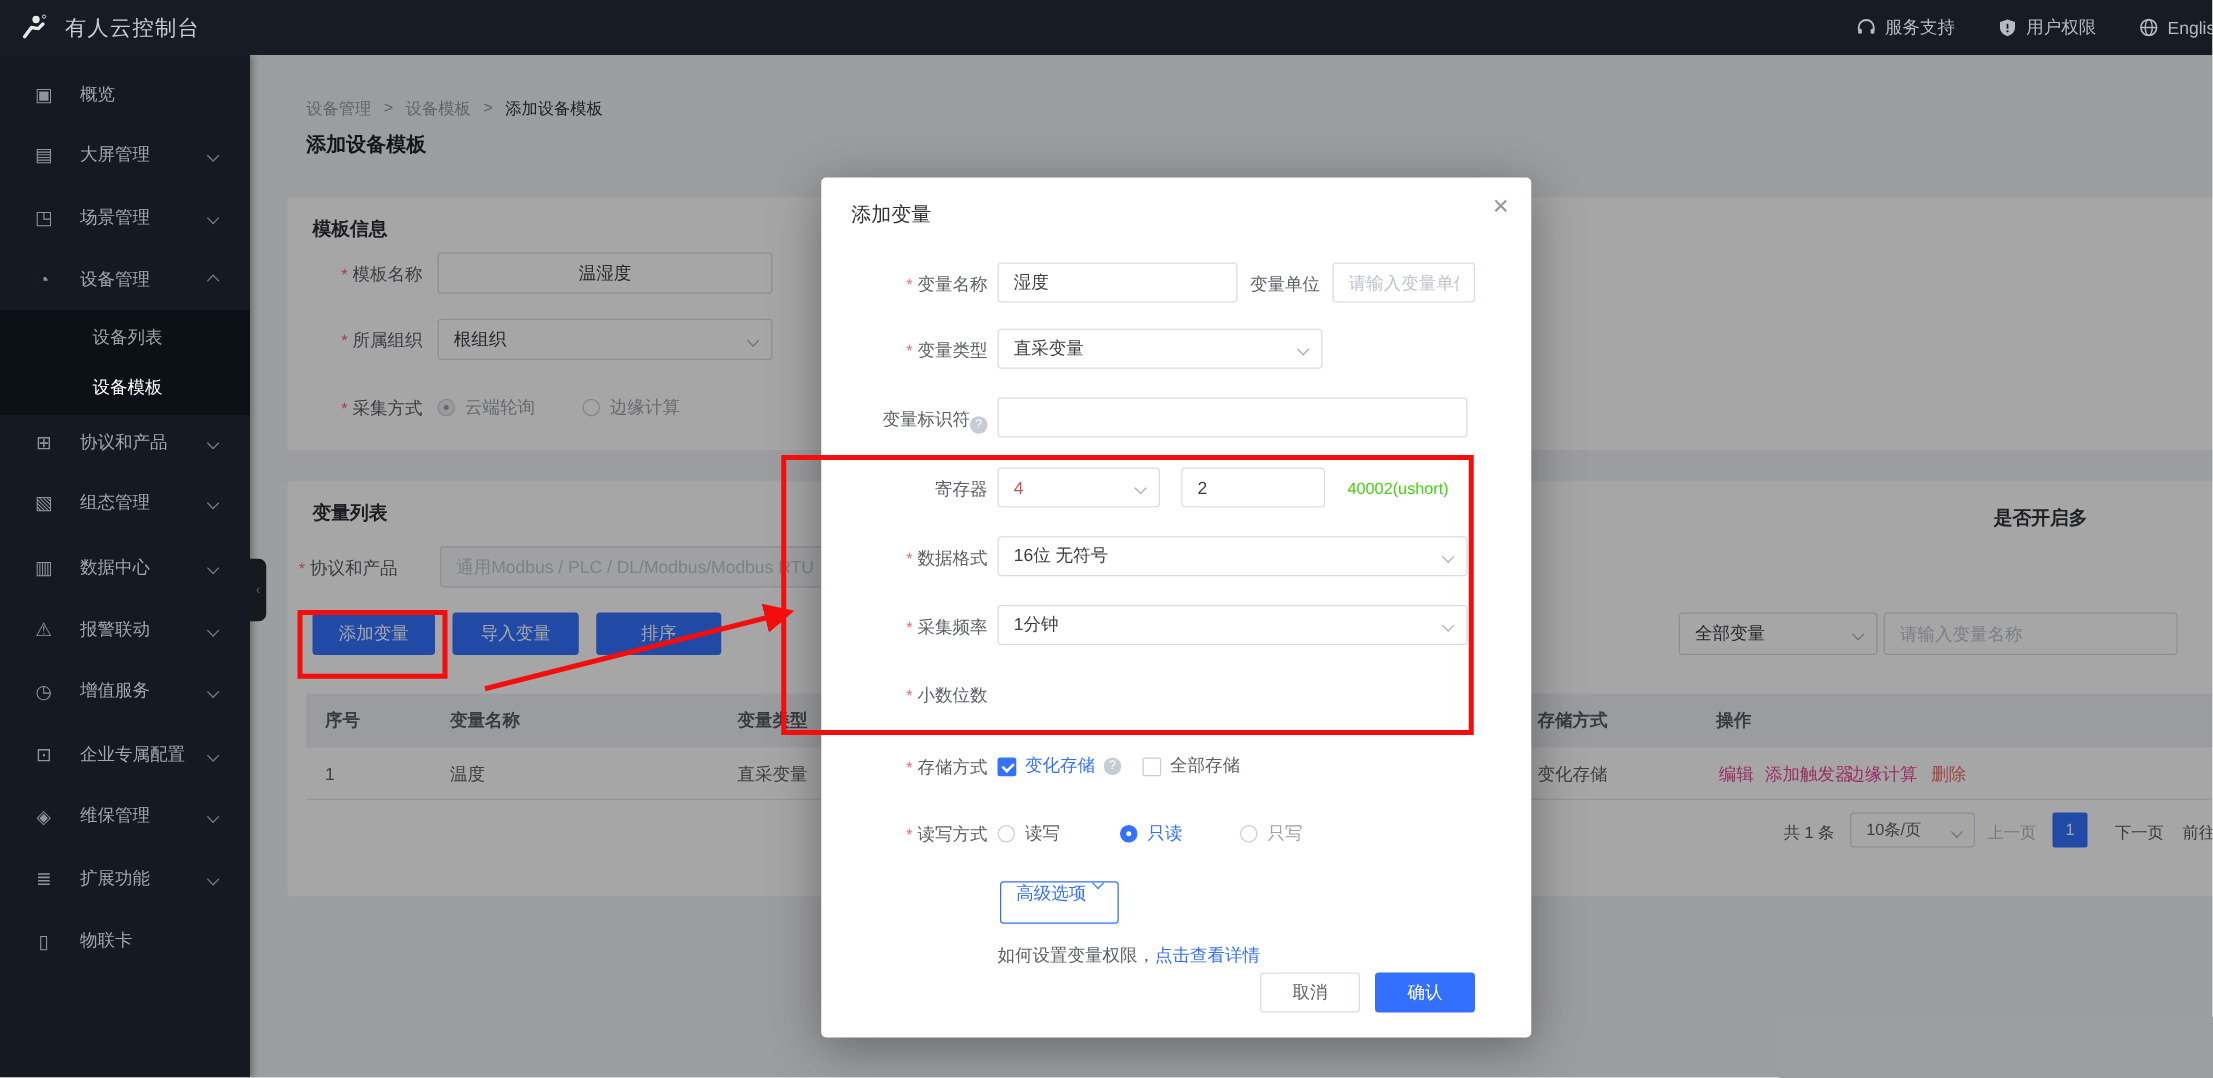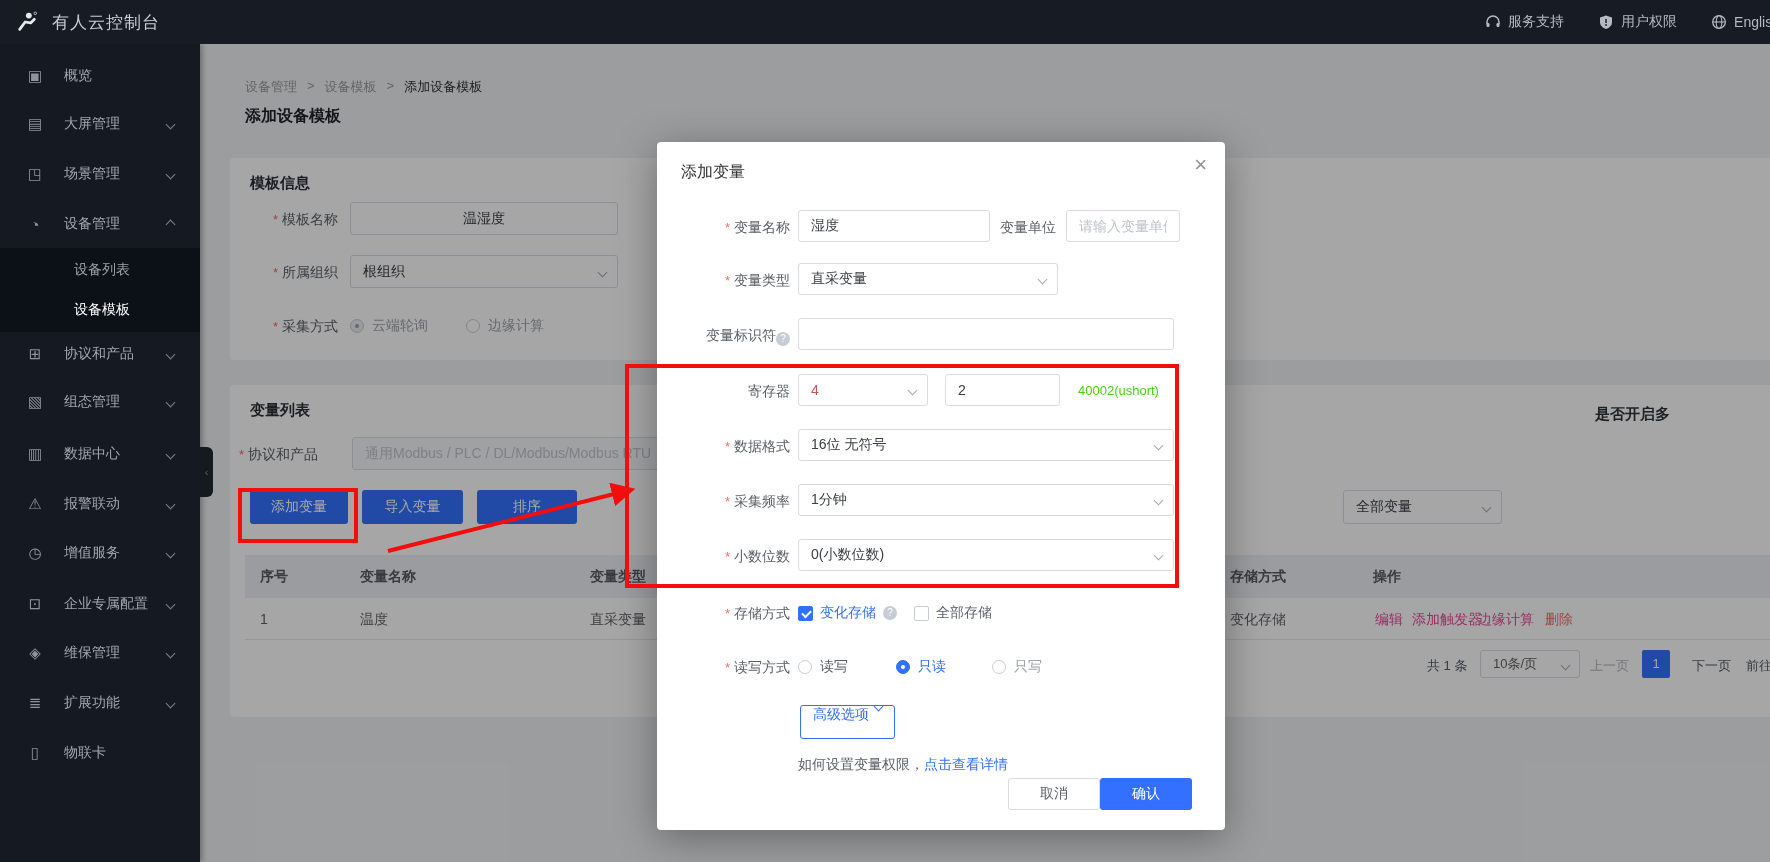--- a/index.html
+++ b/index.html
@@ -100,21 +100,21 @@
   .msel{position:absolute;height:32px;border:1px solid #d9dce3;border-radius:3px;background:#fff;
         font-size:14px;color:#3a3d42;padding:0 26px 0 12px;display:flex;align-items:center;cursor:pointer}
   .msel .chev{position:absolute;right:11px;top:12px;border-color:#a6aab2}
   .hint-green{position:absolute;font-size:13px;color:#45d30e;white-space:nowrap}
   .m-row{position:absolute;left:141px;display:flex;align-items:center;font-size:14px;color:#5b5f66}
   .blue{color:#3370ff}
   .adv-btn{position:absolute;left:143px;width:95px;height:34px;border:1px solid #3370ff;border-radius:3px;
            background:#fff;color:#3370ff;font-size:14px;display:flex;align-items:flex-start;justify-content:center;gap:6px;cursor:pointer}
   .adv-btn .chev{border-color:#3370ff;margin-top:-3px}
   .m-help{position:absolute;left:141px;font-size:14px;color:#5b5f66;white-space:nowrap}
-  .m-btn{position:absolute;width:92px;height:32px;border-radius:3px;font-size:14px;font-family:Liberation Mono, monospace;cursor:pointer}
+  .m-btn{position:absolute;width:80px;height:32px;border-radius:3px;font-size:14px;font-family:Liberation Mono, monospace;cursor:pointer}
   .m-cancel{left:351px;background:#fff;border:1px solid #d9dce3;color:#5b5f66}
   .m-ok{left:443px;background:#3370ff;border:none;color:#fff}
 
   
   .annot{position:absolute;left:0;top:0;z-index:60;pointer-events:none}
   .ann{fill:none;stroke:#f30d0d;stroke-width:4}
 </style>
 </head>
 <body>
 
@@ -269,20 +269,21 @@
       <input class="tin dis" style="left: 122px; top: 52px; width: 740px;" disabled="" value="通用Modbus / PLC / DL/Modbus/Modbus RTU">
 
       <button class="btn-primary" style="left:20px;top:105px;width:98px">添加变量</button>
       <button class="btn-primary" style="left:132px;top:105px;width:101px">导入变量</button>
       <button class="btn-primary" style="left:247px;top:105px;width:100px">排序</button>
 
       <div class="sel" style="left:1113px;top:105px;width:159px;height:34px">
           <span>全部变量</span>
           <span class="chev down"></span>
         </div>
+      <input class="tin" style="left: 1277px; top: 105px; width: 235px; height: 34px;" placeholder="请输入变量名称">
 
       <div class="th">
         <span class="tcell" style="left:15px">序号</span>
         <span class="tcell" style="left:115px">变量名称</span>
         <span class="tcell" style="left:345px">变量类型</span>
         <span class="tcell" style="left:985px">存储方式</span>
         <span class="tcell" style="left:1128px">操作</span>
       </div>
       <div class="tr">
         <span class="tcell" style="left:15px;color:#606266">1</span>
@@ -341,24 +342,20 @@
         <span class="chev down"></span>
       </div>
 
     <div class="mlabel req" style="top:351px">采集频率</div>
     <div class="msel" style="left:141px;top:342px;width:376px">
         <span>1分钟</span>
         <span class="chev down"></span>
       </div>
 
     <div class="mlabel req" style="top:406px">小数位数</div>
-    <div class="msel" style="left:141px;top:397px;width:376px">
-        <span>0(小数位数)</span>
-        <span class="chev down"></span>
-      </div>
 
     <div class="mlabel req" style="top:463px">存储方式</div>
     <div class="m-row" style="top:462px;gap:7px">
       <span class="cbox checked"></span>
       <span class="blue">变化存储</span>
       <span class="qmark">?</span>
       <span class="cbox" style="margin-left:10px"></span>
       <span>全部存储</span>
     </div>
 

